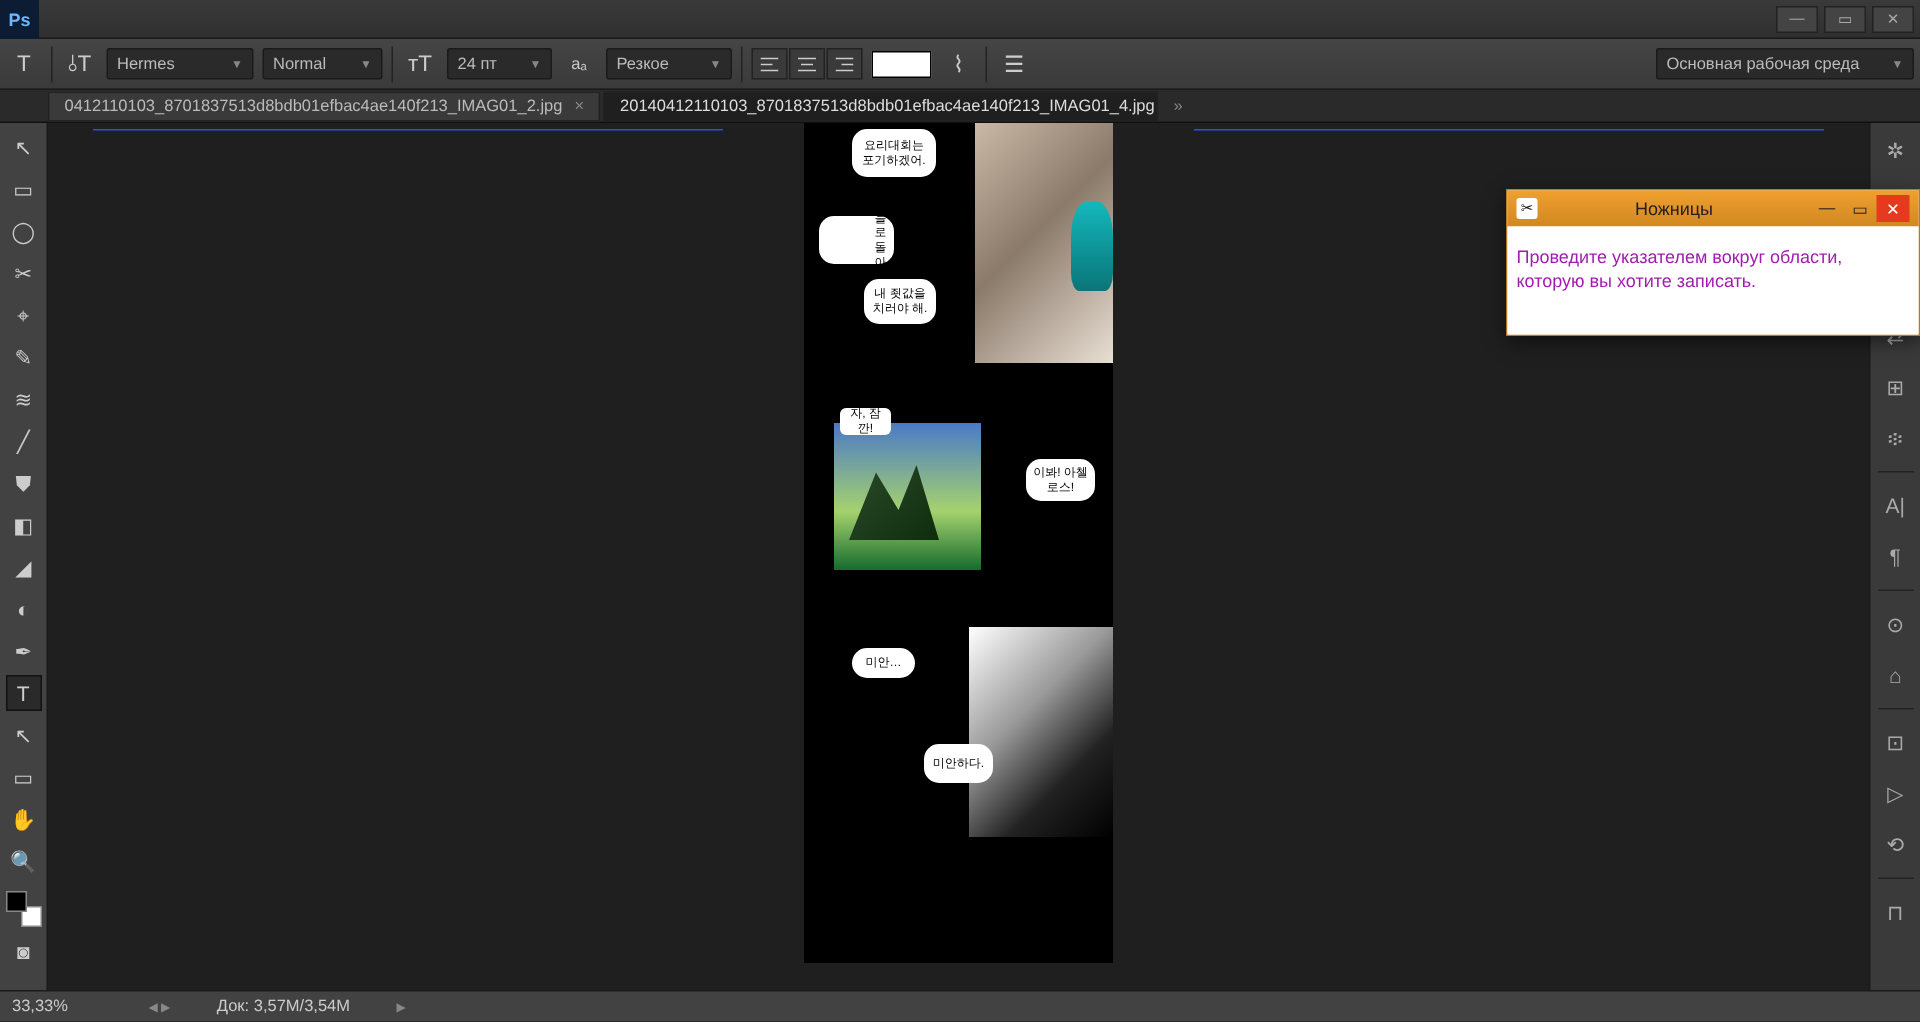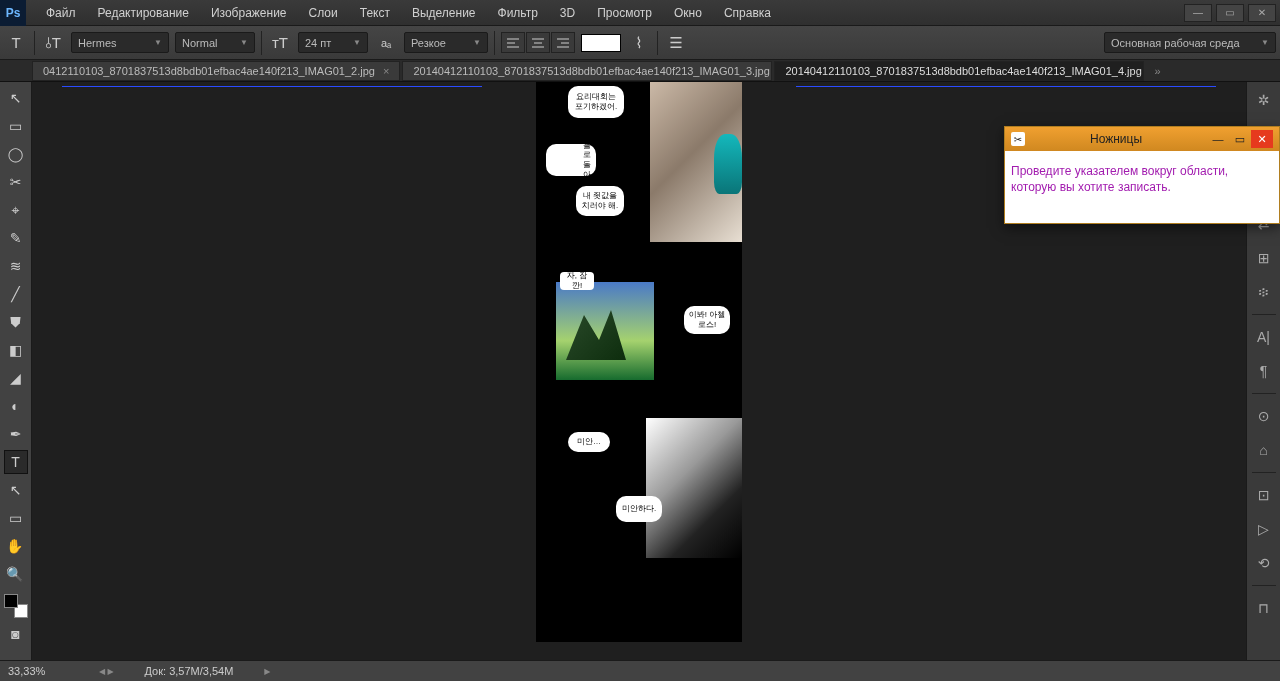--- a/index.html
+++ b/index.html
@@ -73,33 +73,20 @@
 .snip-title .wc { display: flex; }
 .snip-title .wc div { width: 22px; height: 18px; display: flex; align-items: center; justify-content: center; font-size: 11px; }
 .snip-title .wc .cls { background: #e63a1e; color: #fff; }
 .snip-body { padding: 12px 6px 8px 6px; font-size: 12px; color: #a21caf; background: #fff; min-height: 72px; line-height: 1.35; }
 </style>
 </head>
 <body>
 
 <div class="titlebar">
   <div class="ps-logo">Ps</div>
-  <div class="menubar">
-    <span>Файл</span>
-    <span>Редактирование</span>
-    <span>Изображение</span>
-    <span>Слои</span>
-    <span>Текст</span>
-    <span>Выделение</span>
-    <span>Фильтр</span>
-    <span>3D</span>
-    <span>Просмотр</span>
-    <span>Окно</span>
-    <span>Справка</span>
-  </div>
   <div class="window-controls">
     <div>—</div>
     <div>▭</div>
     <div>✕</div>
   </div>
 </div>
 
 <div class="options-bar">
   <div class="opt-icon">T</div>
   <div class="divider"></div>
@@ -154,24 +141,20 @@
   <div class="dropdown workspace-dd">
     <span>Основная рабочая среда</span>
       <span class="arrow">▼</span>
   </div>
 </div>
 
 <div class="tabs-row">
   <div class="tab">
     <span>0412110103_8701837513d8bdb01efbac4ae140f213_IMAG01_2.jpg</span>
     <span class="close">×</span>
-  </div>
-  <div class="tab">
-    <span>20140412110103_8701837513d8bdb01efbac4ae140f213_IMAG01_3.jpg</span>
-
   </div>
   <div class="tab active">
     <span>20140412110103_8701837513d8bdb01efbac4ae140f213_IMAG01_4.jpg @ 33,3% (RGB/8#)</span>
 
   </div>
   <span class="overflow">»</span>
 </div>
 
 <div class="main">
   <div class="toolbar-left">

